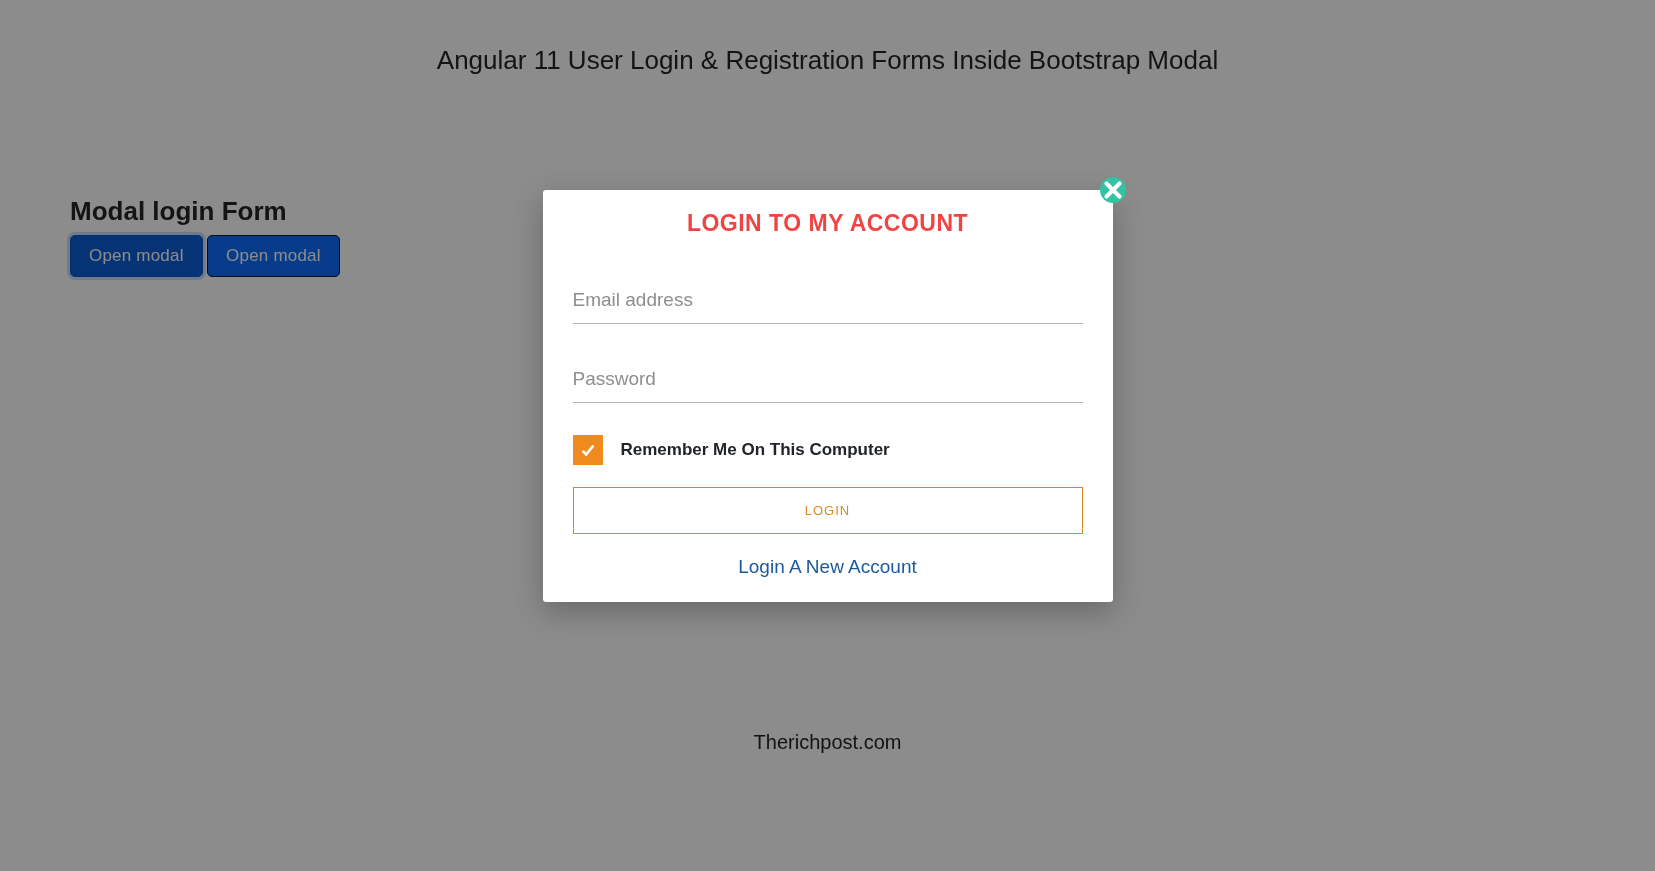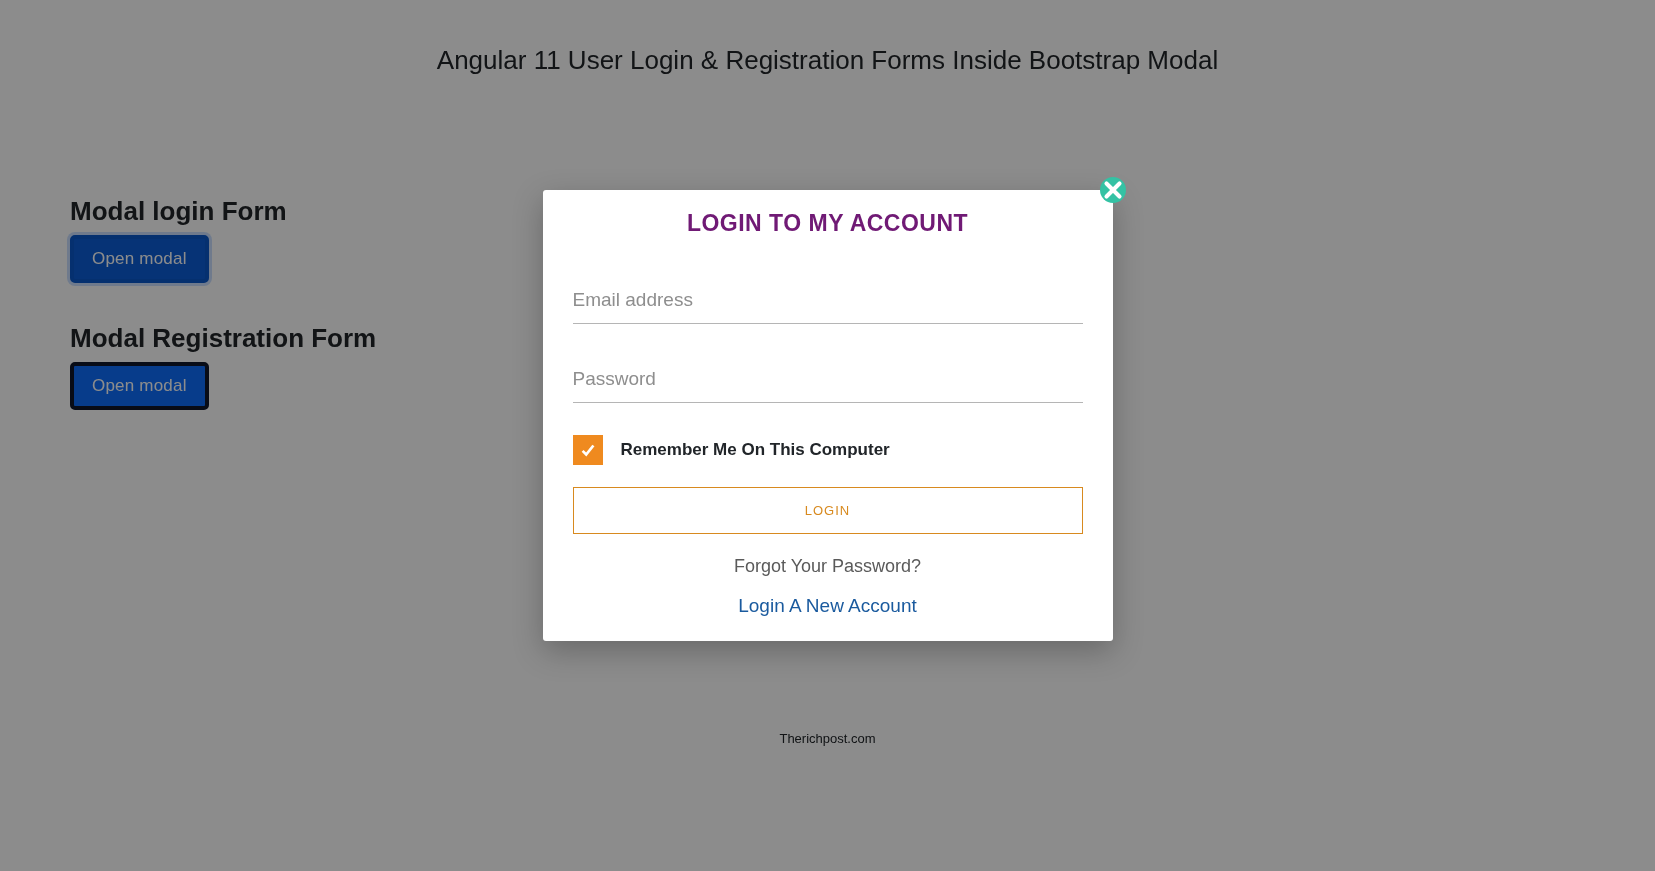--- a/index.html
+++ b/index.html
@@ -36,21 +36,21 @@
     .section-heading {
       font-size: 26px;
       font-weight: 600;
       color: #212529;
       margin-bottom: 8px;
     }
 
     .open-modal-btn {
       background: #0d6efd;
       color: #ffffff;
-      border: 4px solid #0f172a;
+      border: 1px solid #0f172a;
       border-radius: 5px;
       padding: 10px 18px;
       font-size: 17px;
       cursor: pointer;
       margin-bottom: 40px;
       letter-spacing: 0.2px;
     }
 
     .open-modal-btn.focused {
       box-shadow: 0 0 0 3px rgba(13,110,253,0.22);
@@ -58,21 +58,21 @@
       border-color: #0a58ca;
     }
 
     .footer-band {
       background: transparent;
       text-align: center;
       padding: 85px 0;
     }
 
     .footer-text {
-      font-size: 13px;
+      font-size: 20px;
       color: #212529;
     }
 
     
     .modal-overlay {
       position: absolute;
       top: 0;
       left: 0;
       right: 0;
       bottom: 0;
@@ -107,21 +107,21 @@
       color: #ffffff;
       font-size: 16px;
       font-weight: bold;
       line-height: 1;
     }
 
     .modal-title {
       text-align: center;
       font-size: 23px;
       font-weight: 600;
-      color: #701a75;
+      color: #ef4444;
       margin-bottom: 40px;
       letter-spacing: 0.5px;
     }
 
     .input-field {
       width: 100%;
       border: none;
       border-bottom: 1px solid #b5b5b5;
       font-size: 19px;
       padding: 12px 0;
@@ -202,21 +202,20 @@
 <body>
 
 <div class="header-band">
   <div class="header-title">Angular 11 User Login &amp; Registration Forms Inside Bootstrap Modal</div>
 </div>
 
 <div class="main-content">
   <h2 class="section-heading">Modal login Form</h2>
   <button class="open-modal-btn focused">Open modal</button>
 
-  <h2 class="section-heading">Modal Registration Form</h2>
   <button class="open-modal-btn">Open modal</button>
 </div>
 
 <div class="footer-band">
   <div class="footer-text">Therichpost.com</div>
 </div>
 
 <div class="modal-overlay">
   <div class="modal-dialog">
     <div class="modal-close">
@@ -236,17 +235,16 @@
       <div class="remember-check">
         <svg viewBox="0 0 20 20">
           <polyline points="4,11 8,15 16,5"></polyline>
         </svg>
       </div>
       <span class="remember-label">Remember Me On This Computer</span>
     </div>
 
     <button class="login-btn">LOGIN</button>
 
-    <a class="forgot-link">Forgot Your Password?</a>
 
     <a class="create-link">Login A New Account</a>
   </div>
 </div>
 
 </body></html>

